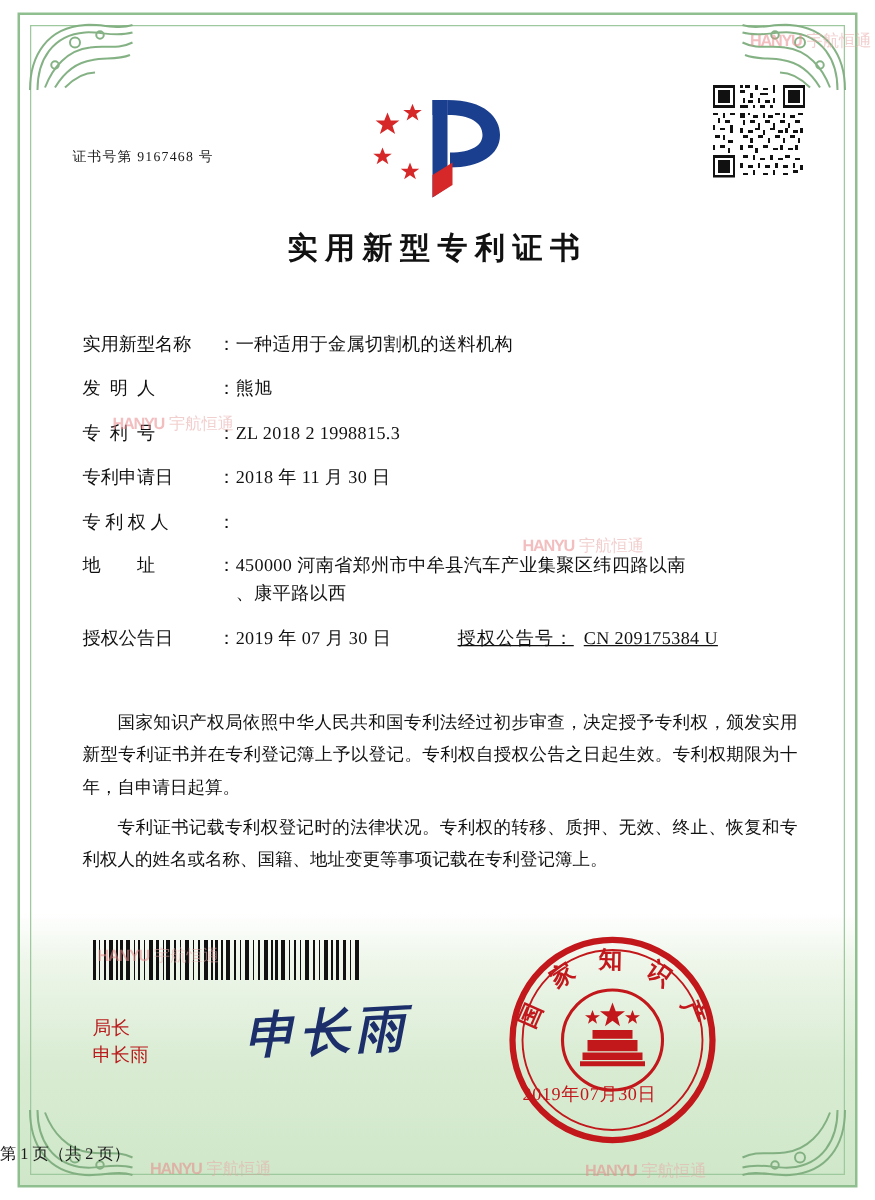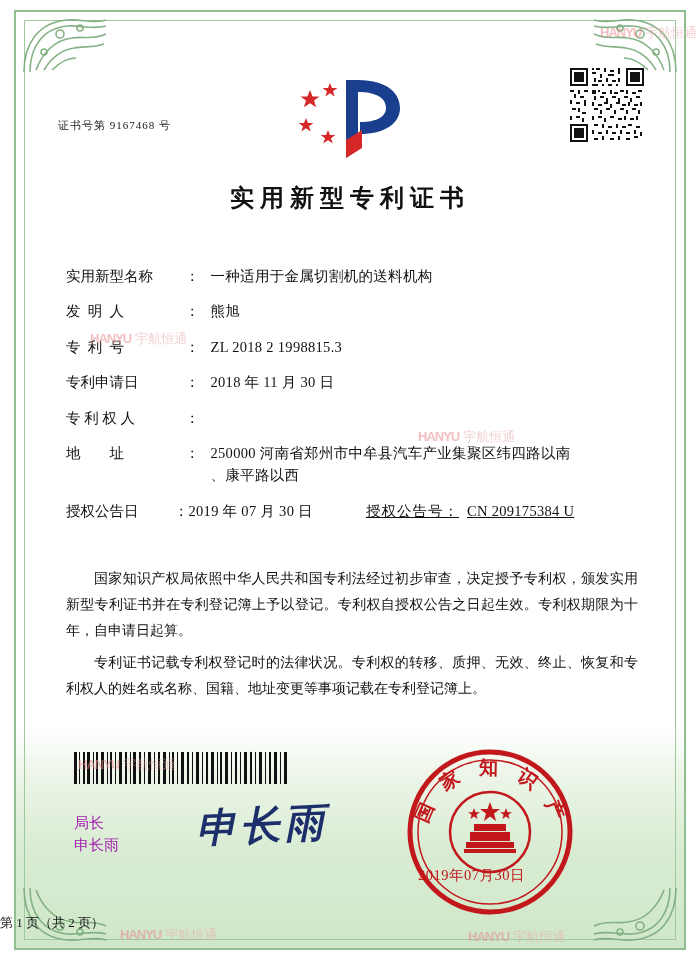--- a/index.html
+++ b/index.html
@@ -88,21 +88,20 @@
     top: 268px;
     width: 576px;
     font-size: 14.5px;
     color: #111;
     line-height: 1.2;
   }
   .frow {
     display: flex;
     align-items: flex-start;
     margin-bottom: 18px;
-    gap: 11px;
   }
   .flabel {
     width: 108px;
     flex: 0 0 108px;
     white-space: pre;
     letter-spacing: 0px;
   }
   .fcolon { flex: 0 0 10px; }
   .fvalue {
     flex: 1 1 auto;
@@ -148,21 +147,21 @@
   .barcode {
     position: absolute;
     left: 74px; top: 752px;
     width: 215px; height: 32px;
   }
   .signer {
     position: absolute;
     left: 74px; top: 812px;
     font-size: 15px;
     line-height: 22px;
-    color: #a21caf;
+    color: #b91c1c;
   }
   .signature {
     position: absolute;
     left: 196px; top: 798px;
     font-size: 40px;
     color: #1c2f6b;
     font-family: "DejaVu Serif", "Liberation Serif", serif;
     font-style: italic;
     font-weight: bold;
     letter-spacing: 4px;
@@ -430,21 +429,21 @@
 
     <div class="frow">
       <div class="flabel">专 利 权 人</div>
       <div class="fcolon">：</div>
     </div>
 
     <div class="frow">
       <div class="flabel">地        址</div>
       <div class="fcolon">：</div>
       <div class="fvalue">
-        <span>250000 河南省郑州市中牟县汽车产业集聚区纬四路以南</span>
+        <span>450000 河南省郑州市中牟县汽车产业集聚区纬四路以南</span>
         <span class="sub">、康平路以西</span>
       </div>
     </div>
 
     <div class="frow-split">
       <div class="split-left">
         <div class="flabel">授权公告日</div>
         <div class="fcolon">：</div>
         <div class="fvalue">2019 年 07 月 30 日</div>
       </div>

